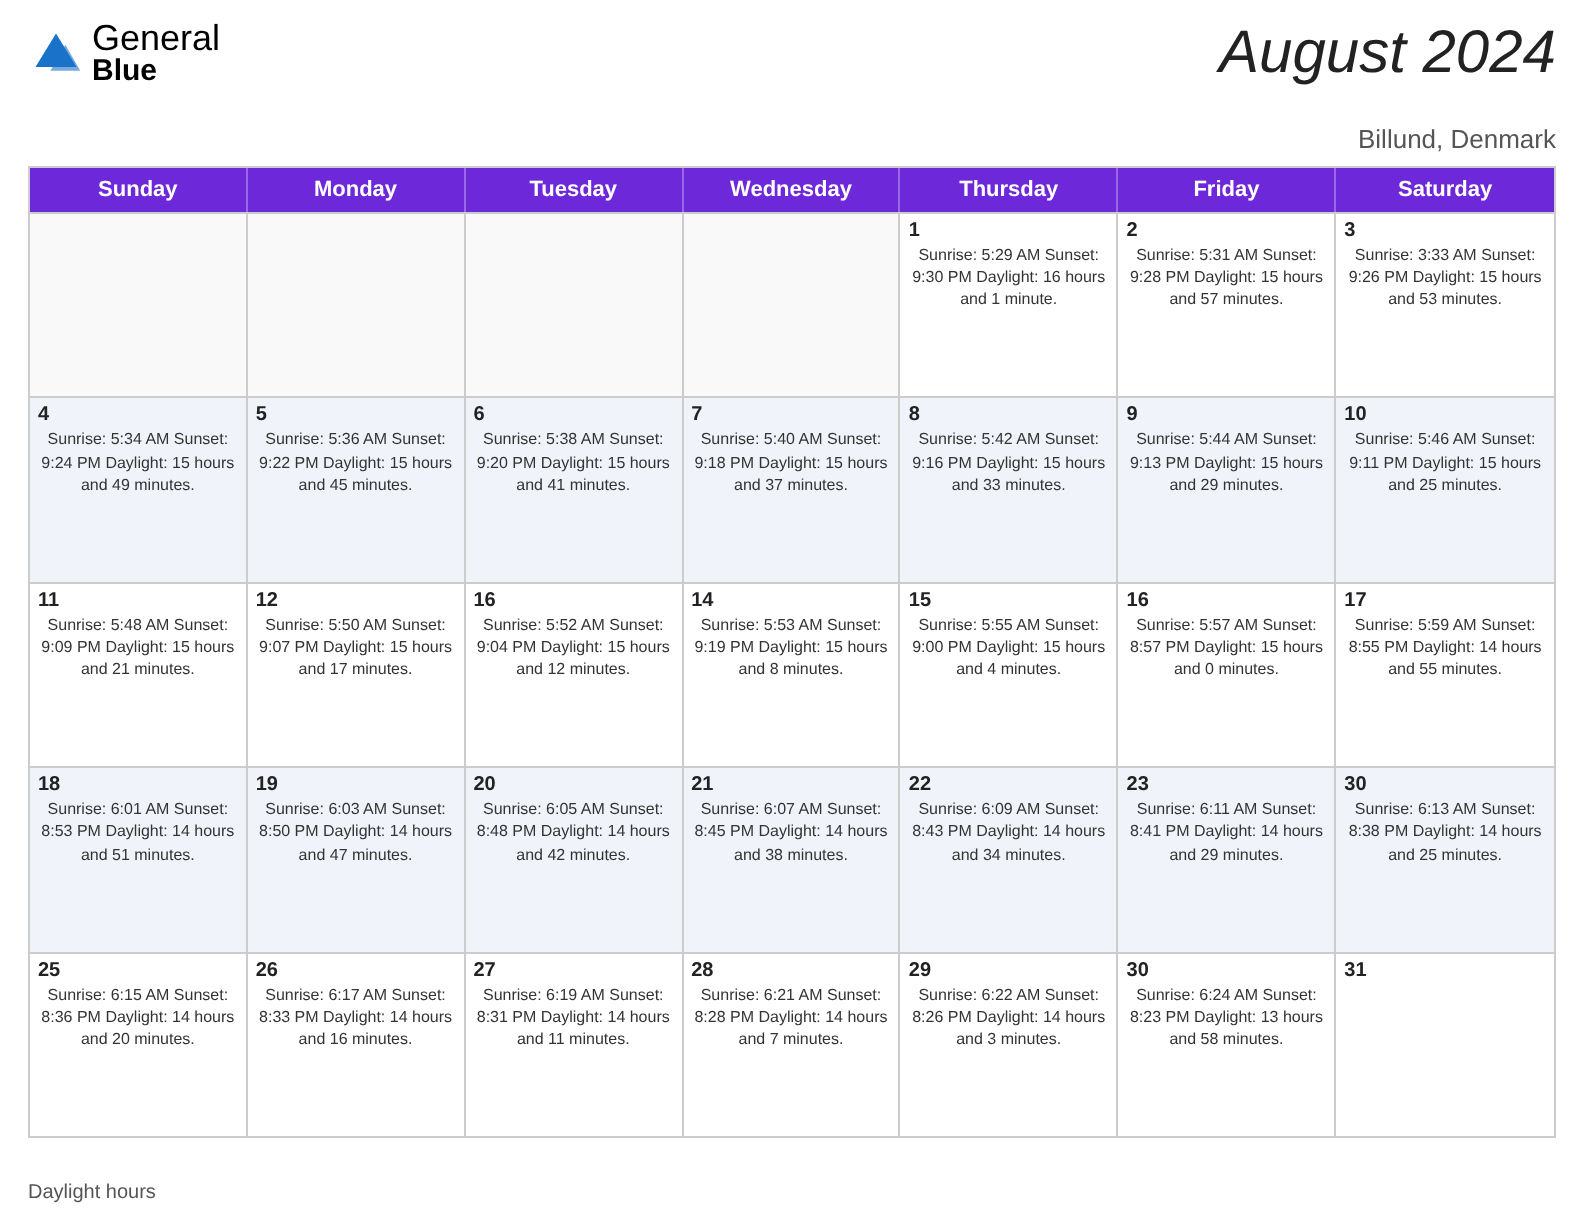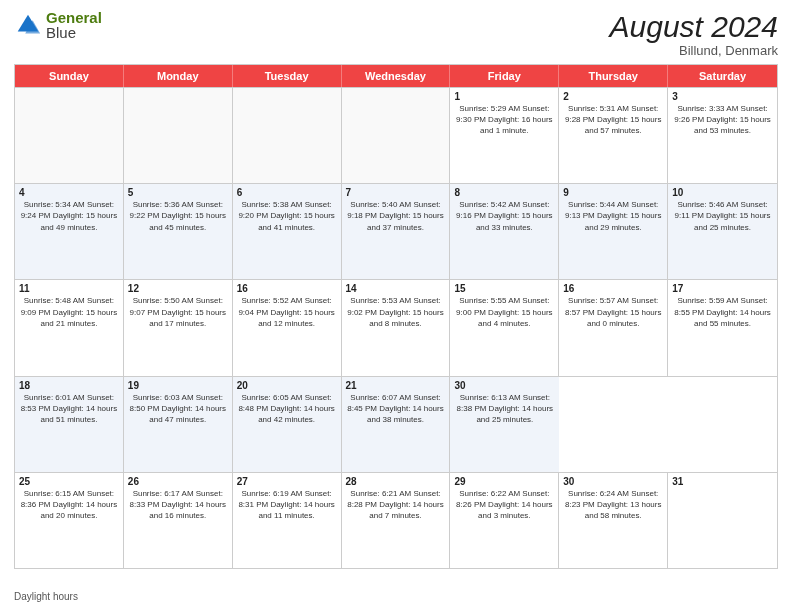--- a/index.html
+++ b/index.html
@@ -27,57 +27,58 @@
       display: flex;
       align-items: center;
       gap: 4px;
     }
     .logo-text {
       display: flex;
       flex-direction: column;
       line-height: 1;
     }
     .logo-general {
+      font-size: 18px;
+      font-weight: normal;
+      color: #000000;
+    }
+    .logo-blue {
       font-size: 15px;
       font-weight: bold;
-      color: #4d7c0f;
-    }
-    .logo-blue {
-      font-size: 15px;
-      font-weight: normal;
-      color: #404040;
+      color: #000000;
     }
     .logo-icon {
       width: 28px;
       height: 28px;
     }
     .title-block {
       text-align: right;
     }
     .month-year {
       font-size: 30px;
       font-weight: normal;
       color: #222;
       line-height: 1.1;
       font-style: italic;
     }
     .location {
       font-size: 13px;
       color: #555;
+      margin-top: 19px;
     }
     .calendar {
       flex: 1;
       display: flex;
       flex-direction: column;
       border: 1px solid #ccc;
     }
     .cal-header {
       display: grid;
       grid-template-columns: repeat(7, 1fr);
-      background: #ef4444;
+      background: #6d28d9;
     }
     .cal-header-cell {
       color: #fff;
       font-size: 11px;
       font-weight: bold;
       padding: 5px 4px;
       text-align: center;
       border-right: 1px solid rgba(255,255,255,0.3);
     }
     .cal-header-cell:last-child { border-right: none; text-align: center; }
@@ -141,22 +142,22 @@
       <div class="location">Billund, Denmark</div>
     </div>
   </div>
 
   <div class="calendar">
     <div class="cal-header">
     <div class="cal-header-cell">Sunday</div>
         <div class="cal-header-cell">Monday</div>
         <div class="cal-header-cell">Tuesday</div>
         <div class="cal-header-cell">Wednesday</div>
+        <div class="cal-header-cell">Thursday</div>
         <div class="cal-header-cell">Friday</div>
-        <div class="cal-header-cell">Thursday</div>
         <div class="cal-header-cell">Saturday</div>
       </div>
     <div class="cal-body">
     <div class="cal-row">
           <div class="cal-cell empty"></div>
           <div class="cal-cell empty"></div>
           <div class="cal-cell empty"></div>
           <div class="cal-cell empty"></div>
           <div class="cal-cell">
             <div class="day-num">1</div>
@@ -249,21 +250,21 @@
           <div class="cal-cell">
             <div class="day-num">16</div>
             <div class="cell-text">Sunrise: 5:52 AM
 Sunset: 9:04 PM
 Daylight: 15 hours
 and 12 minutes.</div>
           </div>
           <div class="cal-cell">
             <div class="day-num">14</div>
             <div class="cell-text">Sunrise: 5:53 AM
-Sunset: 9:02 PM
+Sunset: 9:19 PM
 Daylight: 15 hours
 and 8 minutes.</div>
           </div>
           <div class="cal-cell">
             <div class="day-num">15</div>
             <div class="cell-text">Sunrise: 5:55 AM
 Sunset: 9:00 PM
 Daylight: 15 hours
 and 4 minutes.</div>
           </div>
@@ -303,20 +304,34 @@
 Sunset: 8:48 PM
 Daylight: 14 hours
 and 42 minutes.</div>
           </div>
           <div class="cal-cell alt-row">
             <div class="day-num">21</div>
             <div class="cell-text">Sunrise: 6:07 AM
 Sunset: 8:45 PM
 Daylight: 14 hours
 and 38 minutes.</div>
+          </div>
+          <div class="cal-cell alt-row">
+            <div class="day-num">22</div>
+            <div class="cell-text">Sunrise: 6:09 AM
+Sunset: 8:43 PM
+Daylight: 14 hours
+and 34 minutes.</div>
+          </div>
+          <div class="cal-cell alt-row">
+            <div class="day-num">23</div>
+            <div class="cell-text">Sunrise: 6:11 AM
+Sunset: 8:41 PM
+Daylight: 14 hours
+and 29 minutes.</div>
           </div>
           <div class="cal-cell alt-row">
             <div class="day-num">30</div>
             <div class="cell-text">Sunrise: 6:13 AM
 Sunset: 8:38 PM
 Daylight: 14 hours
 and 25 minutes.</div>
           </div>
         </div>
         <div class="cal-row">

